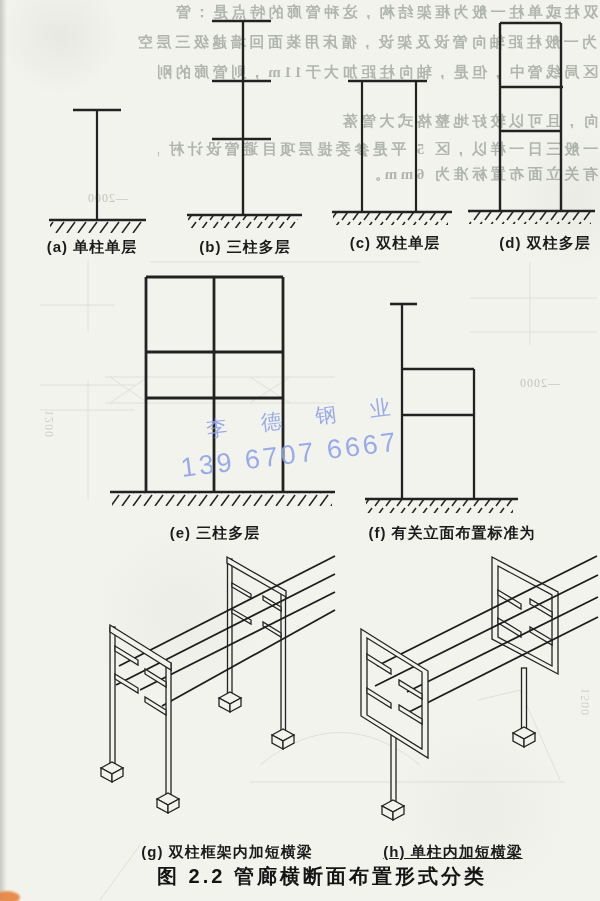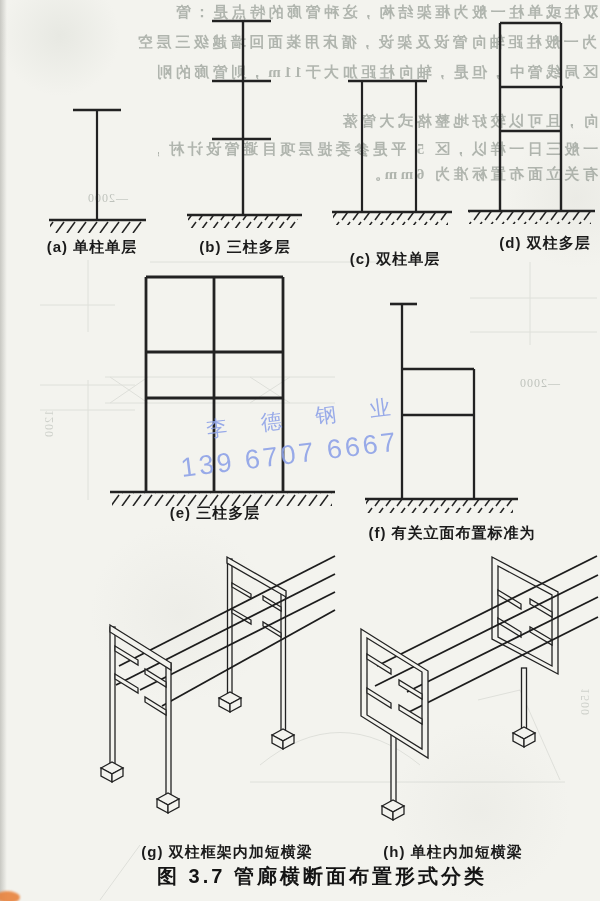--- a/index.html
+++ b/index.html
@@ -208,28 +208,28 @@
       <polygon points="367,654 391,669 391,674 367,659"></polygon>
       <polygon points="367,688 391,703 391,708 367,693"></polygon>
       <polygon points="422,694 399,680 399,685 422,699"></polygon>
       <polygon points="422,719 399,705 399,710 422,724"></polygon>
       <use href="#pedestal" x="0" y="0" transform="translate(393,806)"></use>
     </g>
   </svg>
 
   <div class="lbl" style="left:22px;top:238px;width:140px;">(a) 单柱单层</div>
   <div class="lbl" style="left:175px;top:238px;width:140px;">(b) 三柱多层</div>
-  <div class="lbl" style="left:325px;top:234px;width:140px;margin-top:16px;">(c) 双柱单层</div>
+  <div class="lbl" style="left:325px;top:234px;width:140px;">(c) 双柱单层</div>
   <div class="lbl" style="left:475px;top:234px;width:140px;">(d) 双柱多层</div>
-  <div class="lbl" style="left:135px;top:504px;width:160px;">(e) 三柱多层</div>
+  <div class="lbl" style="left:135px;top:524px;width:160px;">(e) 三柱多层</div>
   <div class="lbl" style="left:352px;top:524px;width:200px;">(f) 有关立面布置标准为</div>
   <div class="lbl" style="left:127px;top:843px;width:200px;">(g) 双柱框架内加短横梁</div>
-  <div class="lbl" style="left:353px;top:843px;width:200px;">(h) 单柱内加短横梁</div>
-
-  <div class="caption" style="left:142px;top:863px;width:360px;">图 3.7  管廊横断面布置形式分类</div>
+  <div class="lbl" style="left:353px;top:843px;width:200px;text-decoration:underline;">(h) 单柱内加短横梁</div>
+
+  <div class="caption" style="left:142px;top:863px;width:360px;">图 2.2  管廊横断面布置形式分类</div>
 
   <div id="watermark">
     <div class="wm-co">李 德 钢 业</div>
     <div class="wm-ph">139 6707 6667</div>
   </div>
 
   <div id="corner-mark"></div>
 
 </div>
 

